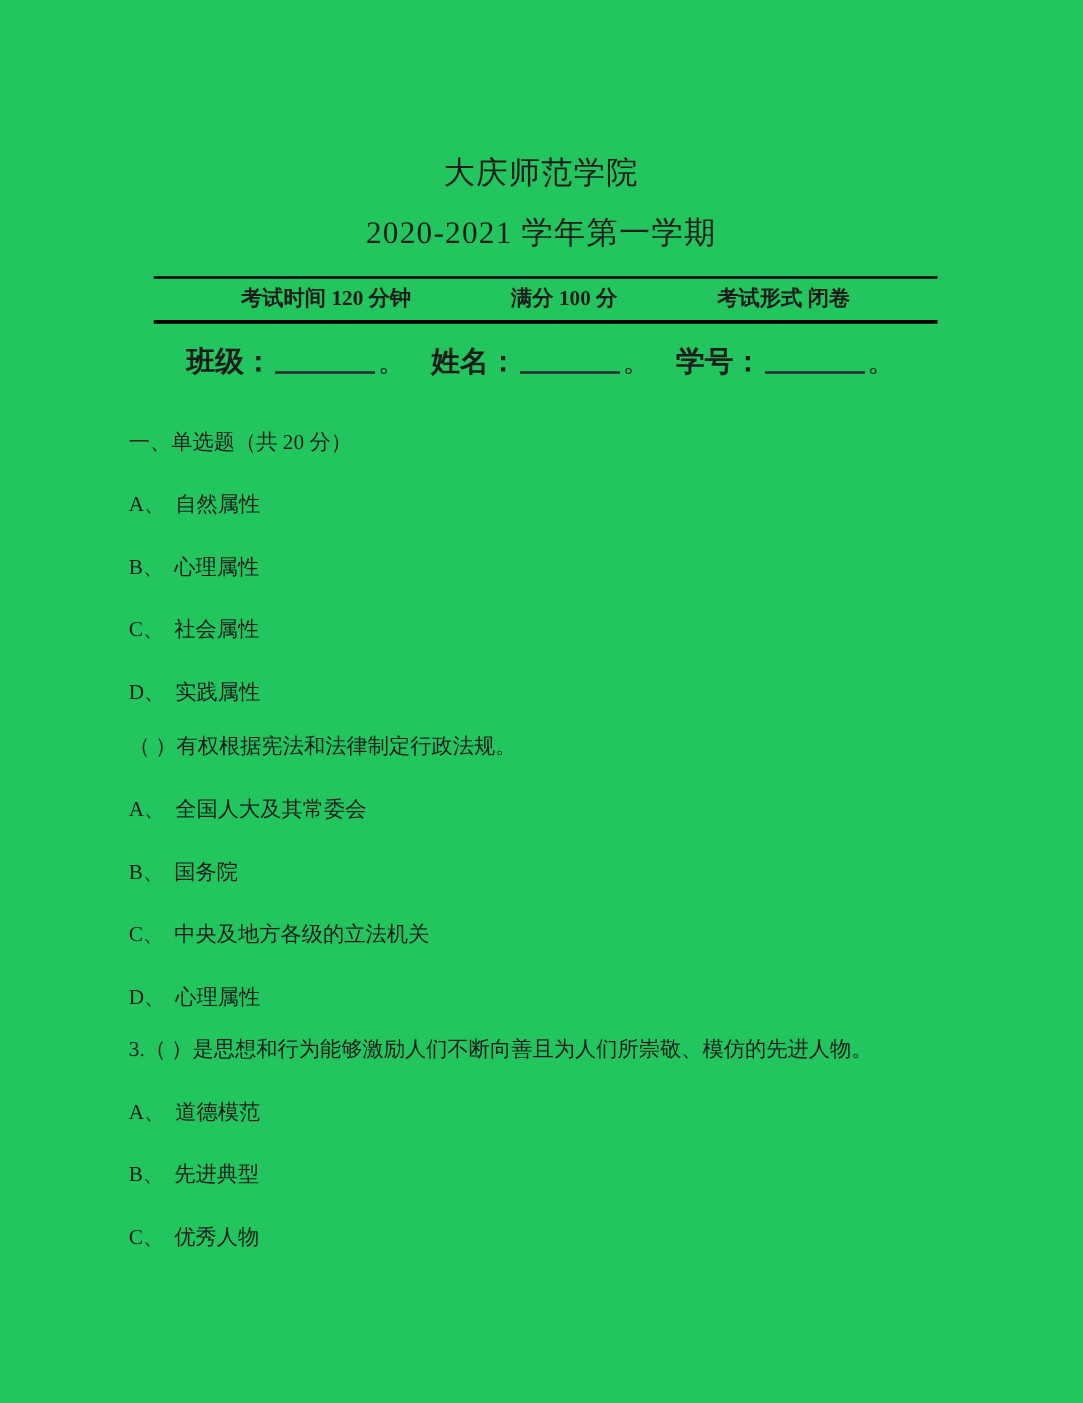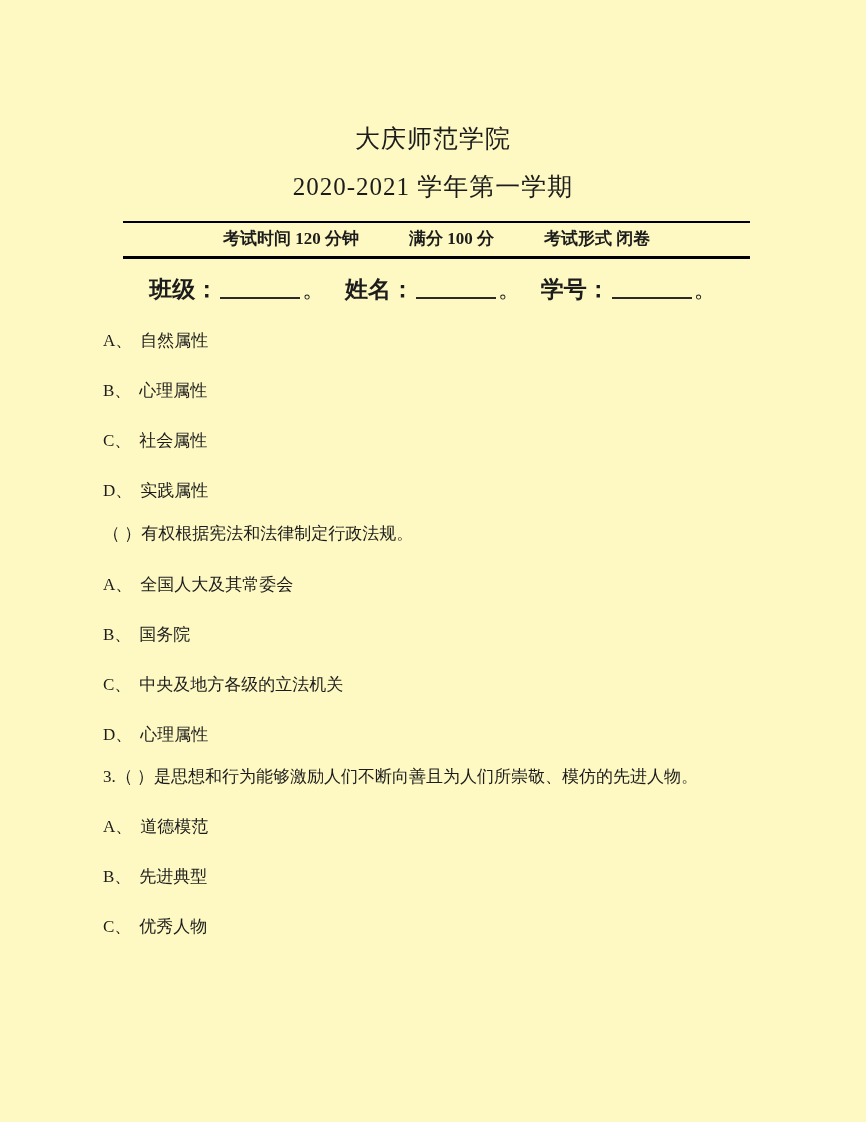--- a/index.html
+++ b/index.html
@@ -1,20 +1,20 @@
 <!DOCTYPE html>
 <html><head>
 <meta charset="utf-8">
 <style>
   html, body { margin: 0; padding: 0; background: #ffffff; }
   .page {
     position: relative;
     width: 866px;
     height: 1122px;
-    background: #fef9c3;
+    background: #22c55e;
     color: #1c1c1c;
     font-family: "Liberation Serif", "DejaVu Serif", serif;
     overflow: hidden;
   }
 
   
   .titles { padding-top: 125px; text-align: center; }
   .title-line {
     font-size: 25px;
     line-height: 28px;
@@ -28,21 +28,21 @@
     margin-left: 123px;
     margin-top: 11px;
     width: 627px;
     border-top: 2px solid #000000;
     border-bottom: 3px solid #000000;
     padding: 6px 0 7px 0;
   }
   .meta-row {
     display: flex;
     justify-content: center;
-    column-gap: 50px;
+    column-gap: 80px;
     font-size: 17px;
     line-height: 20px;
     font-weight: 700;
   }
 
   
   .student-row {
     margin-top: 18px;
     text-align: center;
     font-size: 23px;
@@ -99,20 +99,21 @@
   </div>
 
   <div class="student-row">
     <span class="field"><span class="field-label">班级：</span><span class="blank"></span><span class="period">。</span></span>
     <span class="field"><span class="field-label">姓名：</span><span class="blank"></span><span class="period">。</span></span>
     <span class="field"><span class="field-label">学号：</span><span class="blank"></span><span class="period">。</span></span>
   </div>
 
   <div class="body-area">
 
+    <div class="section-title">一、单选题（共 20 分）</div>
 
     <div>
       <div class="option">
         <span class="opt-key">A、</span><span class="opt-text">自然属性</span>
       </div>
       <div class="option">
         <span class="opt-key">B、</span><span class="opt-text">心理属性</span>
       </div>
       <div class="option">
         <span class="opt-key">C、</span><span class="opt-text">社会属性</span>

